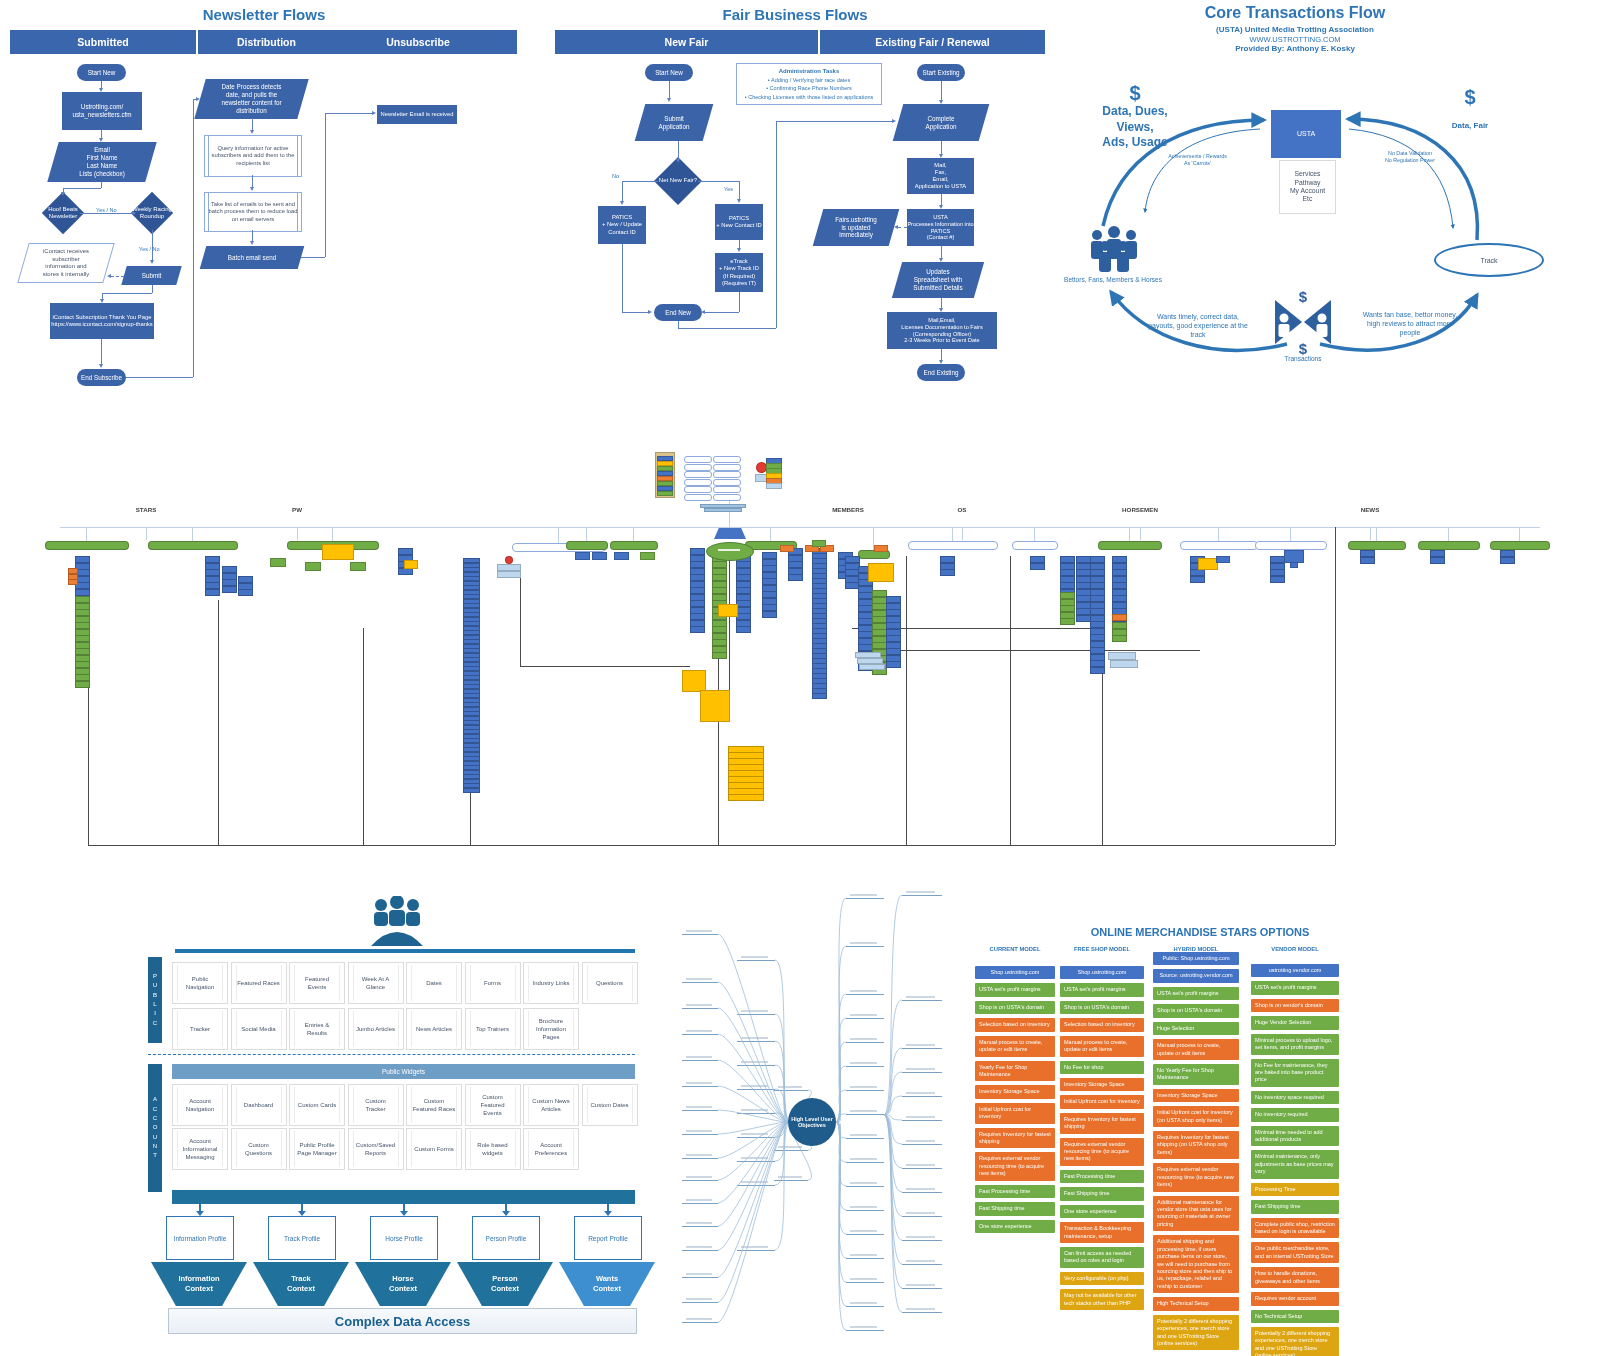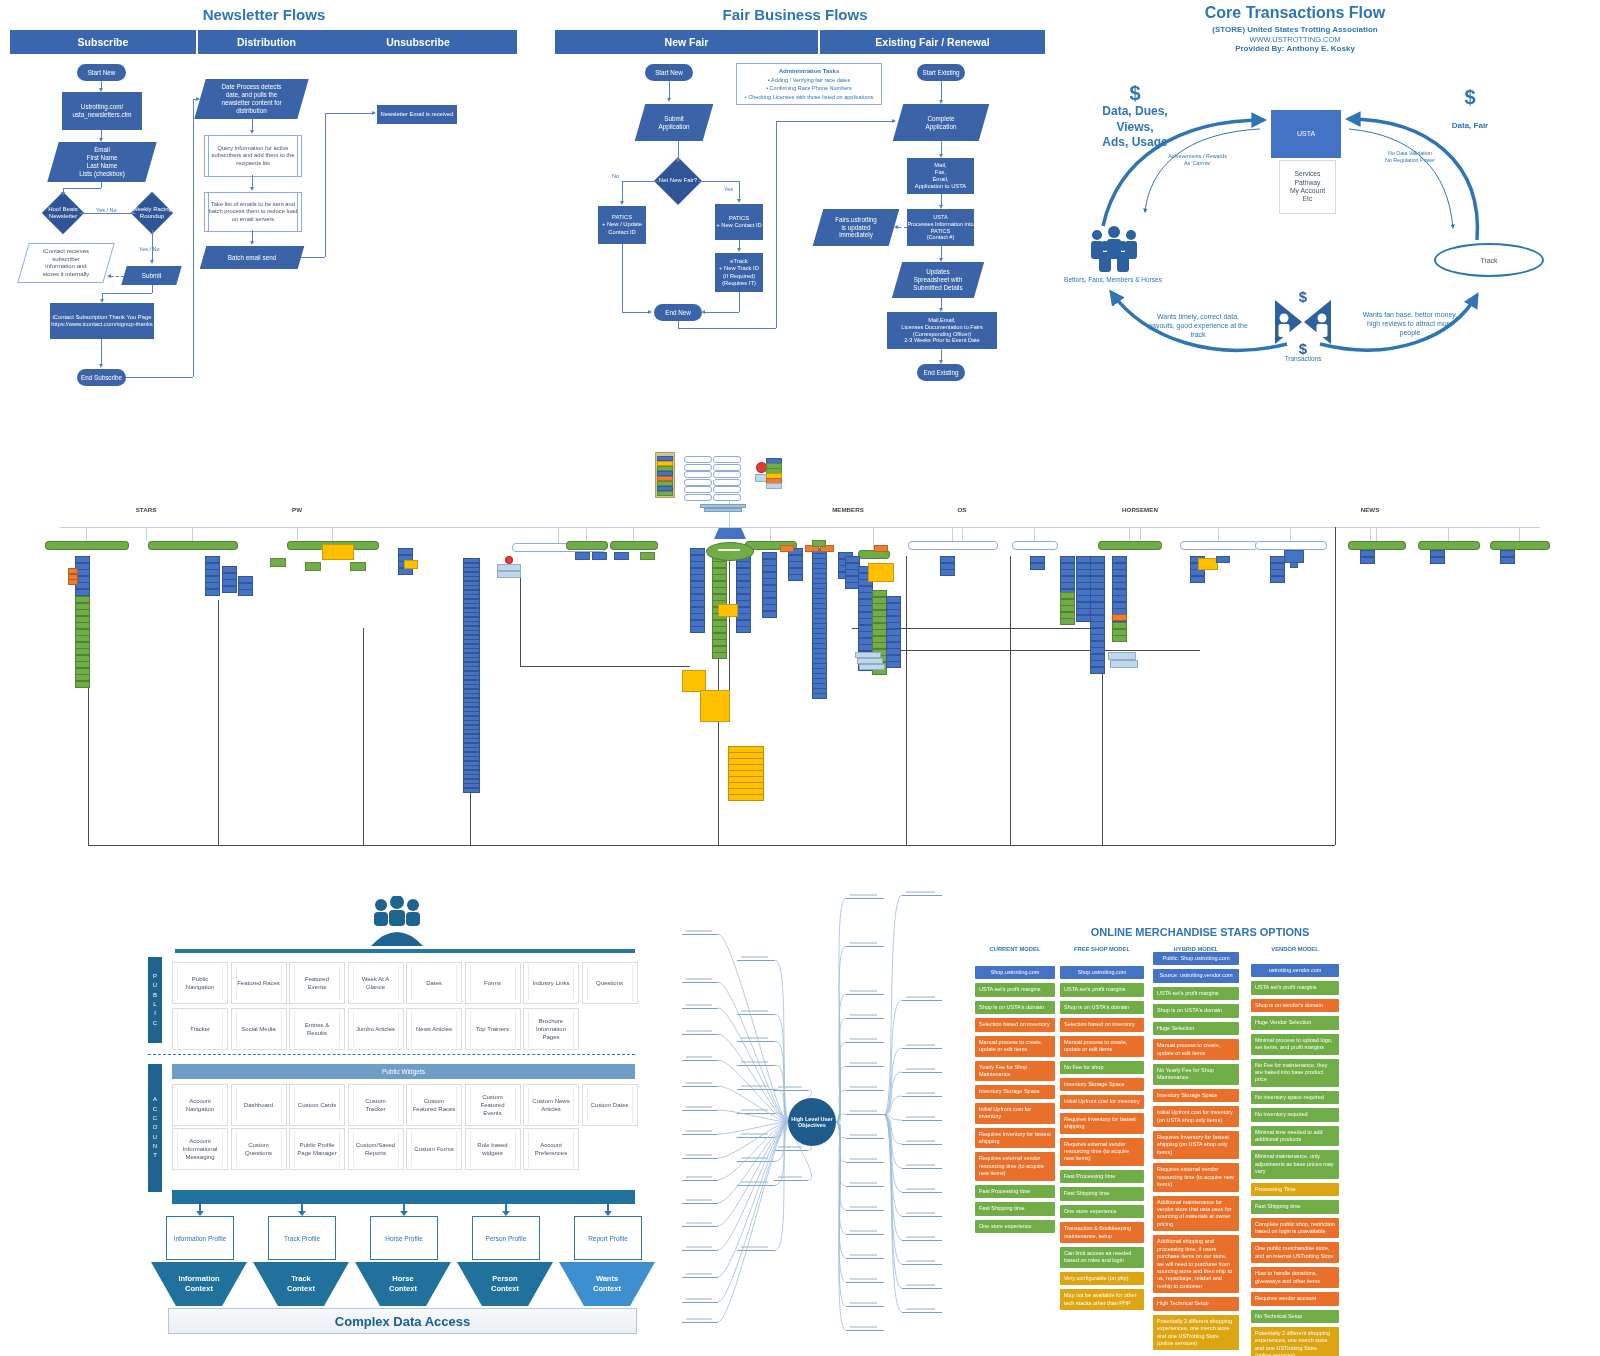--- a/index.html
+++ b/index.html
@@ -50,21 +50,21 @@
   .mhdr{position:absolute;color:#2E75B6;font-weight:bold;font-size:5.8px;text-align:center}
   .smlabel{position:absolute;color:#3f3f3f;font-weight:bold;font-size:6.2px;transform:translateX(-50%)}
   svg{display:block}
 </style>
 </head>
 <body>
 
 <div class="page">
 
   <div class="ptitle" style="left:114px;top:6px">Newsletter Flows</div>
-  <div class="colhdr" style="left:10px;top:30px;width:186px;height:24px">Subscribe</div>
+  <div class="colhdr" style="left:10px;top:30px;width:186px;height:24px">Submitted</div>
   <div class="colhdr" style="left:198px;top:30px;width:137px;height:24px">Distribution</div>
   <div class="colhdr" style="left:319px;top:30px;width:198px;height:24px">Unsubscribe</div>
 
   <div class="shape stadium" style="left:77px;top:64px;width:49px;height:17px">Start New</div>
   <div class="shape rect pre" style="left:62px;top:92px;width:80px;height:38px">Ustrotting.com/
 usta_newsletters.cfm</div>
   <div class="shape para pre" style="left:53px;top:142px;width:98px;height:40px"><div class="pbg"></div><span class="pre">Email
 First Name
 Last Name
 Lists (checkbox)</span></div>
@@ -220,21 +220,21 @@
   <div class="hl dash" style="left:898px;top:227px;width:9px"></div>
     <div class="ah l" style="left:894px;top:224.5px"></div>
   <div class="vl" style="left:941px;top:246px;height:14px"></div>
     <div class="ah d" style="left:938.5px;top:258px"></div>
   <div class="vl" style="left:941px;top:298px;height:12px"></div>
     <div class="ah d" style="left:938.5px;top:308px"></div>
   <div class="vl" style="left:941px;top:349px;height:13px"></div>
     <div class="ah d" style="left:938.5px;top:360px"></div>
 
   <div class="ptitle" style="left:1145px;top:4px;font-size:16px">Core Transactions Flow</div>
-  <div class="coretxt" style="left:1145px;top:25px;width:300px;font-size:8px;font-weight:bold">(STORE) United States Trotting Association</div>
+  <div class="coretxt" style="left:1145px;top:25px;width:300px;font-size:8px;font-weight:bold">(USTA) United Media Trotting Association</div>
   <div class="coretxt" style="left:1145px;top:35px;width:300px;font-size:7.5px">WWW.USTROTTING.COM</div>
   <div class="coretxt" style="left:1145px;top:44px;width:300px;font-size:8px;font-weight:bold">Provided By: Anthony E. Kosky</div>
   <div class="coretxt" style="left:1120px;top:80px;width:30px;font-size:20px;font-weight:bold">$</div>
   <div class="coretxt pre" style="left:1085px;top:104px;width:100px;font-size:12px;font-weight:bold">Data, Dues, Views,
 Ads, Usage</div>
   <div class="coretxt" style="left:1455px;top:84px;width:30px;font-size:20px;font-weight:bold">$</div>
   <div class="coretxt" style="left:1420px;top:121px;width:100px;font-size:8px;font-weight:bold">Data, Fair</div>
   <div class="shape" style="left:1271px;top:110px;width:70px;height:48px;background:#4472C4;font-size:7px">USTA</div>
   <div class="shape pre" style="left:1279px;top:160px;width:55px;height:52px;background:#fff;border:1px solid #D9D9D9;color:#44546A;font-size:6.8px">Services
 Pathway

